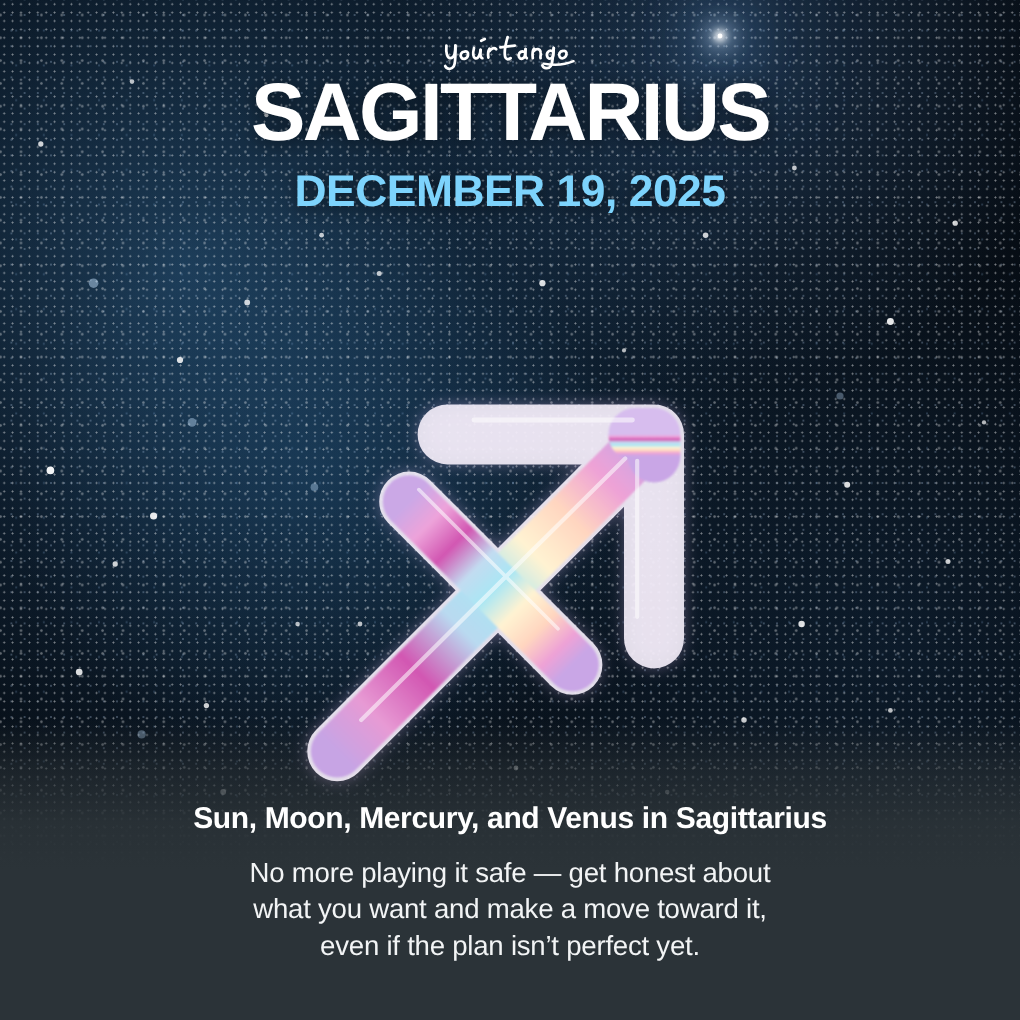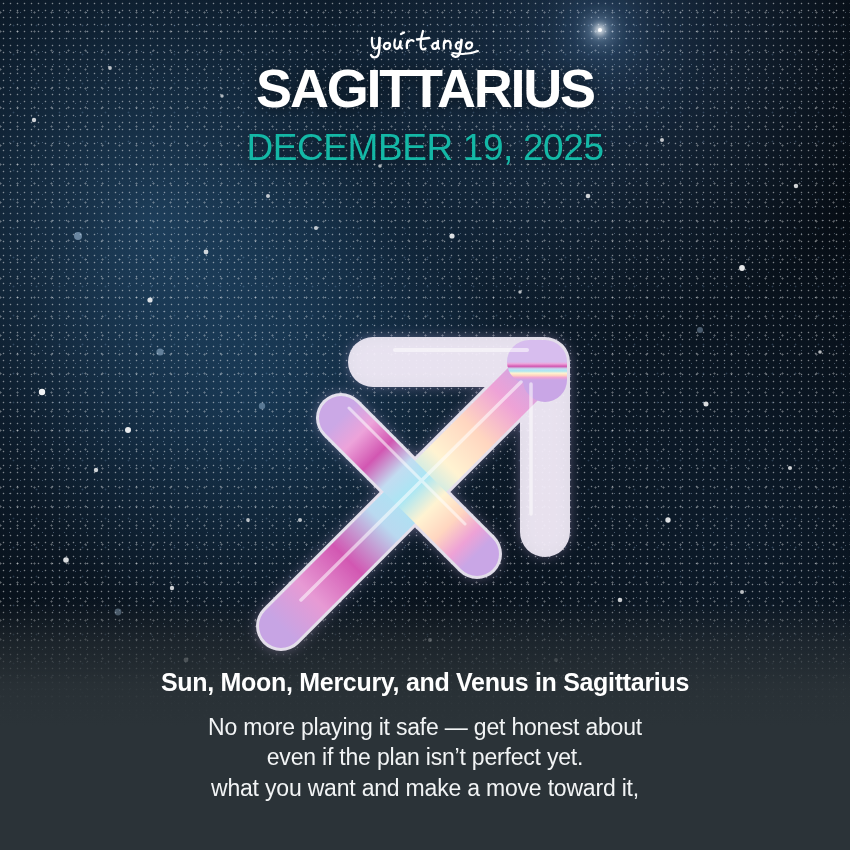--- a/index.html
+++ b/index.html
@@ -89,31 +89,31 @@
   .brand-logo {
     display: block;
     margin: 0 auto 4px;
     width: 120px;
     height: 36px;
   }
   .title {
     margin: 0;
     color: #fff;
     font-weight: 700;
-    font-size: 54px;
+    font-size: 68px;
     line-height: .90;
     letter-spacing: -2.2px;
     font-stretch: condensed;
     text-shadow: 0 2px 14px rgba(0,0,0,.45);
   }
   .title .line2 { display: block; }
   .date {
     margin: 14px 15px 0;
-    color: #14b8a6;
-    font-weight: 400;
+    color: #7dd3fc;
+    font-weight: 700;
     font-size: 37px;
     letter-spacing: -0.4px;
     text-shadow: 0 2px 12px rgba(0,0,0,.45);
   }
 
   
   .glyph-wrap {
     position: absolute;
     left: 50%; top: 300px;
     width: 360px; height: 360px;
@@ -334,18 +334,18 @@
         <path d="M276 82 L56 300" stroke-width="3.5"></path>
         <path d="M104 108 L220 224" stroke-width="3"></path>
       </g>
     </svg>
   </div>
 
   <div class="bottom-copy">
     <div class="subhead">Sun, Moon, Mercury, and Venus in Sagittarius</div>
     <p class="body-copy">
       <span>No more playing it safe — get honest about</span>
+      <span>what you want and make a move toward it,</span>
       <span>even if the plan isn’t perfect yet.</span>
-      <span>what you want and make a move toward it,</span>
     </p>
   </div>
 
 </div>
 
 </body></html>

